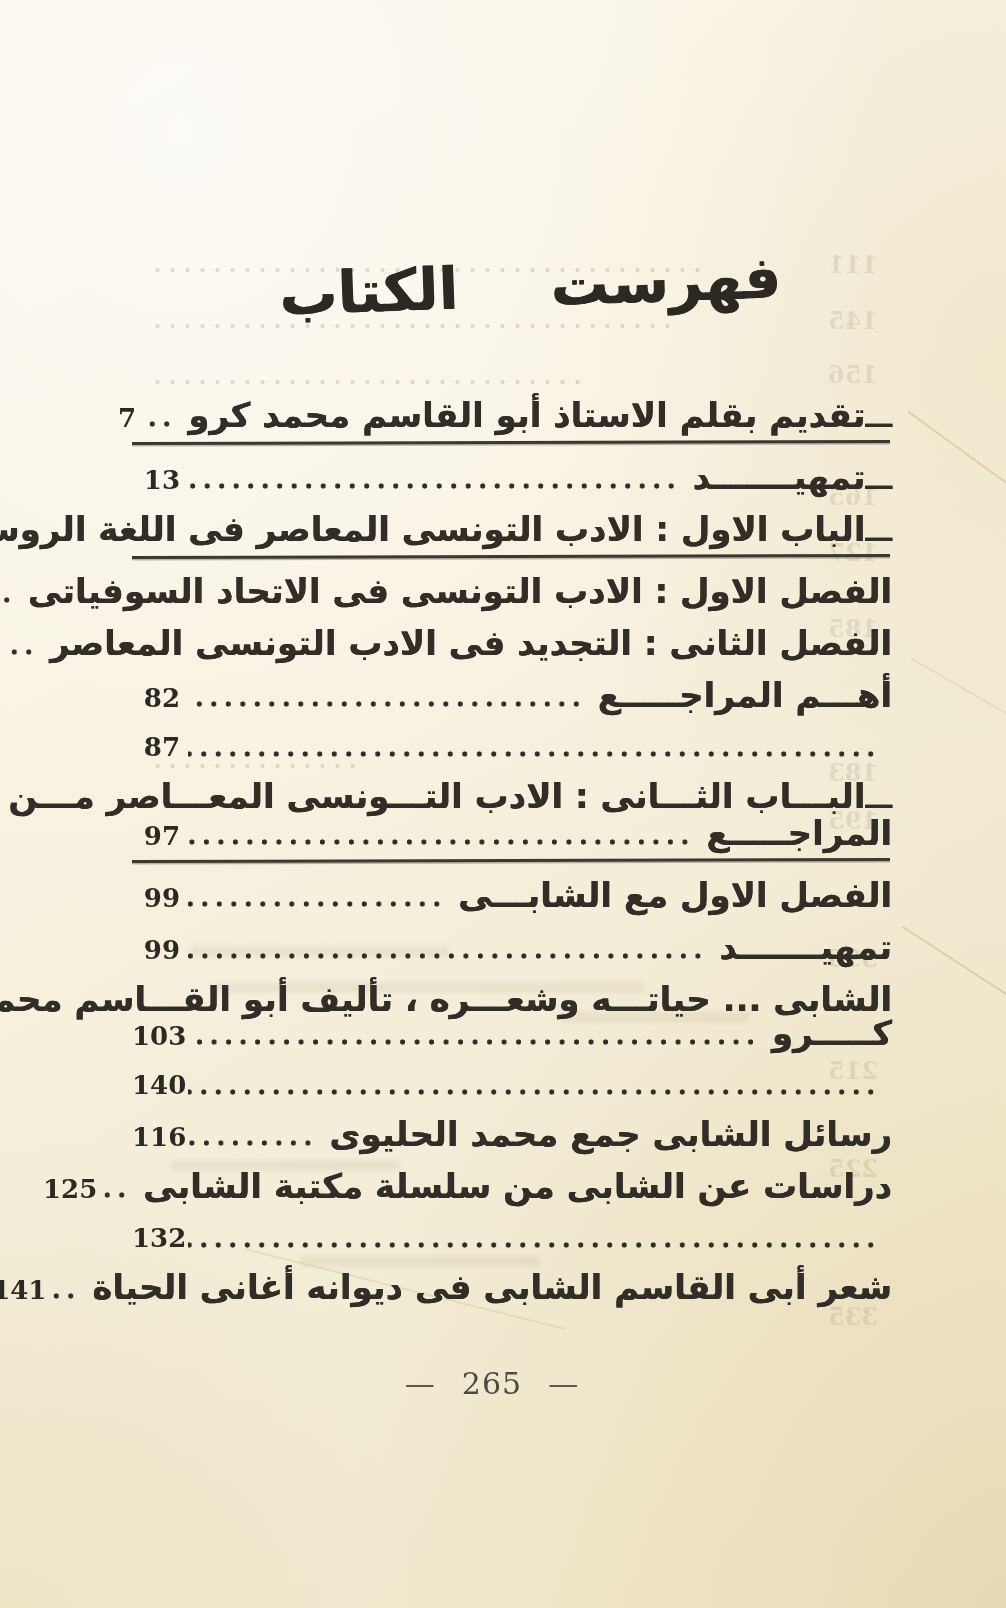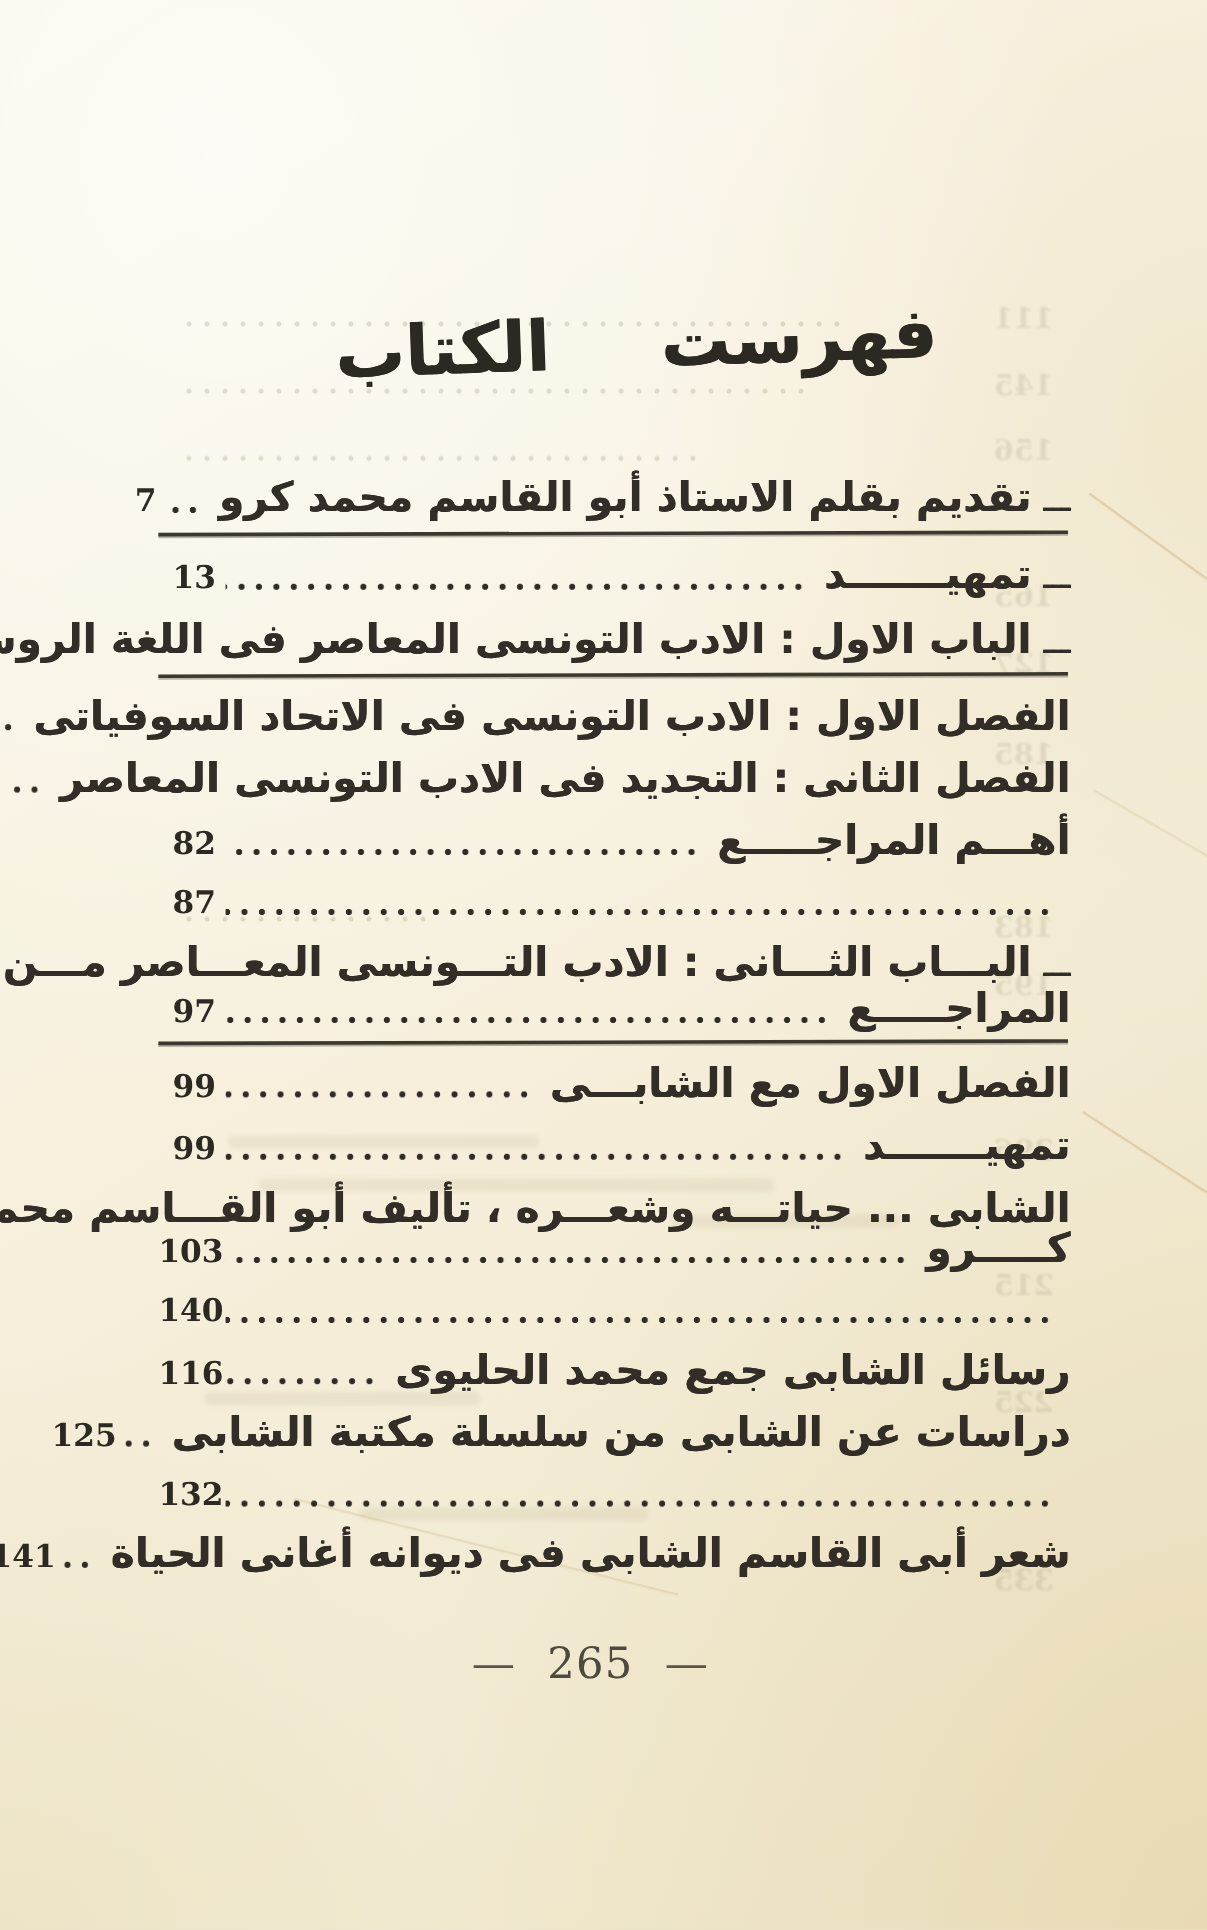--- a/index.html
+++ b/index.html
@@ -32,21 +32,21 @@
     position:absolute;top:398px;left:132px;right:114px;
     direction:rtl;
   }
   .entry{margin-bottom:15px;}
   .line{display:flex;align-items:baseline;min-height:34px;line-height:34px;}
   .txt{
     white-space:nowrap;font-size:34px;font-weight:700;color:#322e27;
     text-shadow:0.35px 0 0 #322e27;
   }
   .dash{
-    font-size:22px;font-weight:700;color:#322e27;margin-left:10px;
+    font-size:26px;font-weight:700;color:#322e27;
     text-shadow:0.35px 0 0 #322e27;
   }
   .leader{
     flex:1 1 auto;height:10px;align-self:center;
     margin:0 14px 0 8px;transform:translateY(7px);
     background-image:radial-gradient(circle,#2f2c26 2.3px,transparent 2.9px);
     background-size:14.5px 10px;background-repeat:repeat-x;background-position:right center;
     min-width:30px;
   }
   .num{
@@ -54,21 +54,21 @@
     direction:ltr;text-align:right;flex:0 0 48px;width:48px;
   }
   .section-rule{
     height:3px;background:#3c382f;margin:6px 2px 16px 0;
     box-shadow:0 1.5px 0 rgba(60,56,47,0.35);
     transform:rotate(-0.15deg);
   }
   
   .footer{
     position:absolute;top:1366px;left:0;right:22px;text-align:center;
-    font-family:"DejaVu Serif",serif;font-size:36px;color:#4f4a40;
+    font-family:"DejaVu Serif",serif;font-size:30px;color:#4f4a40;
     letter-spacing:1px;direction:ltr;
   }
   .footer .fdash{margin:0 26px;color:#5a544a;}
   
   .ghost-num{
     position:absolute;right:128px;
     font-family:"DejaVu Serif",serif;font-size:24px;font-weight:700;
     color:rgba(135,125,95,0.55);opacity:0.32;
     transform:scaleX(-1);filter:blur(0.7px);
     direction:ltr;

